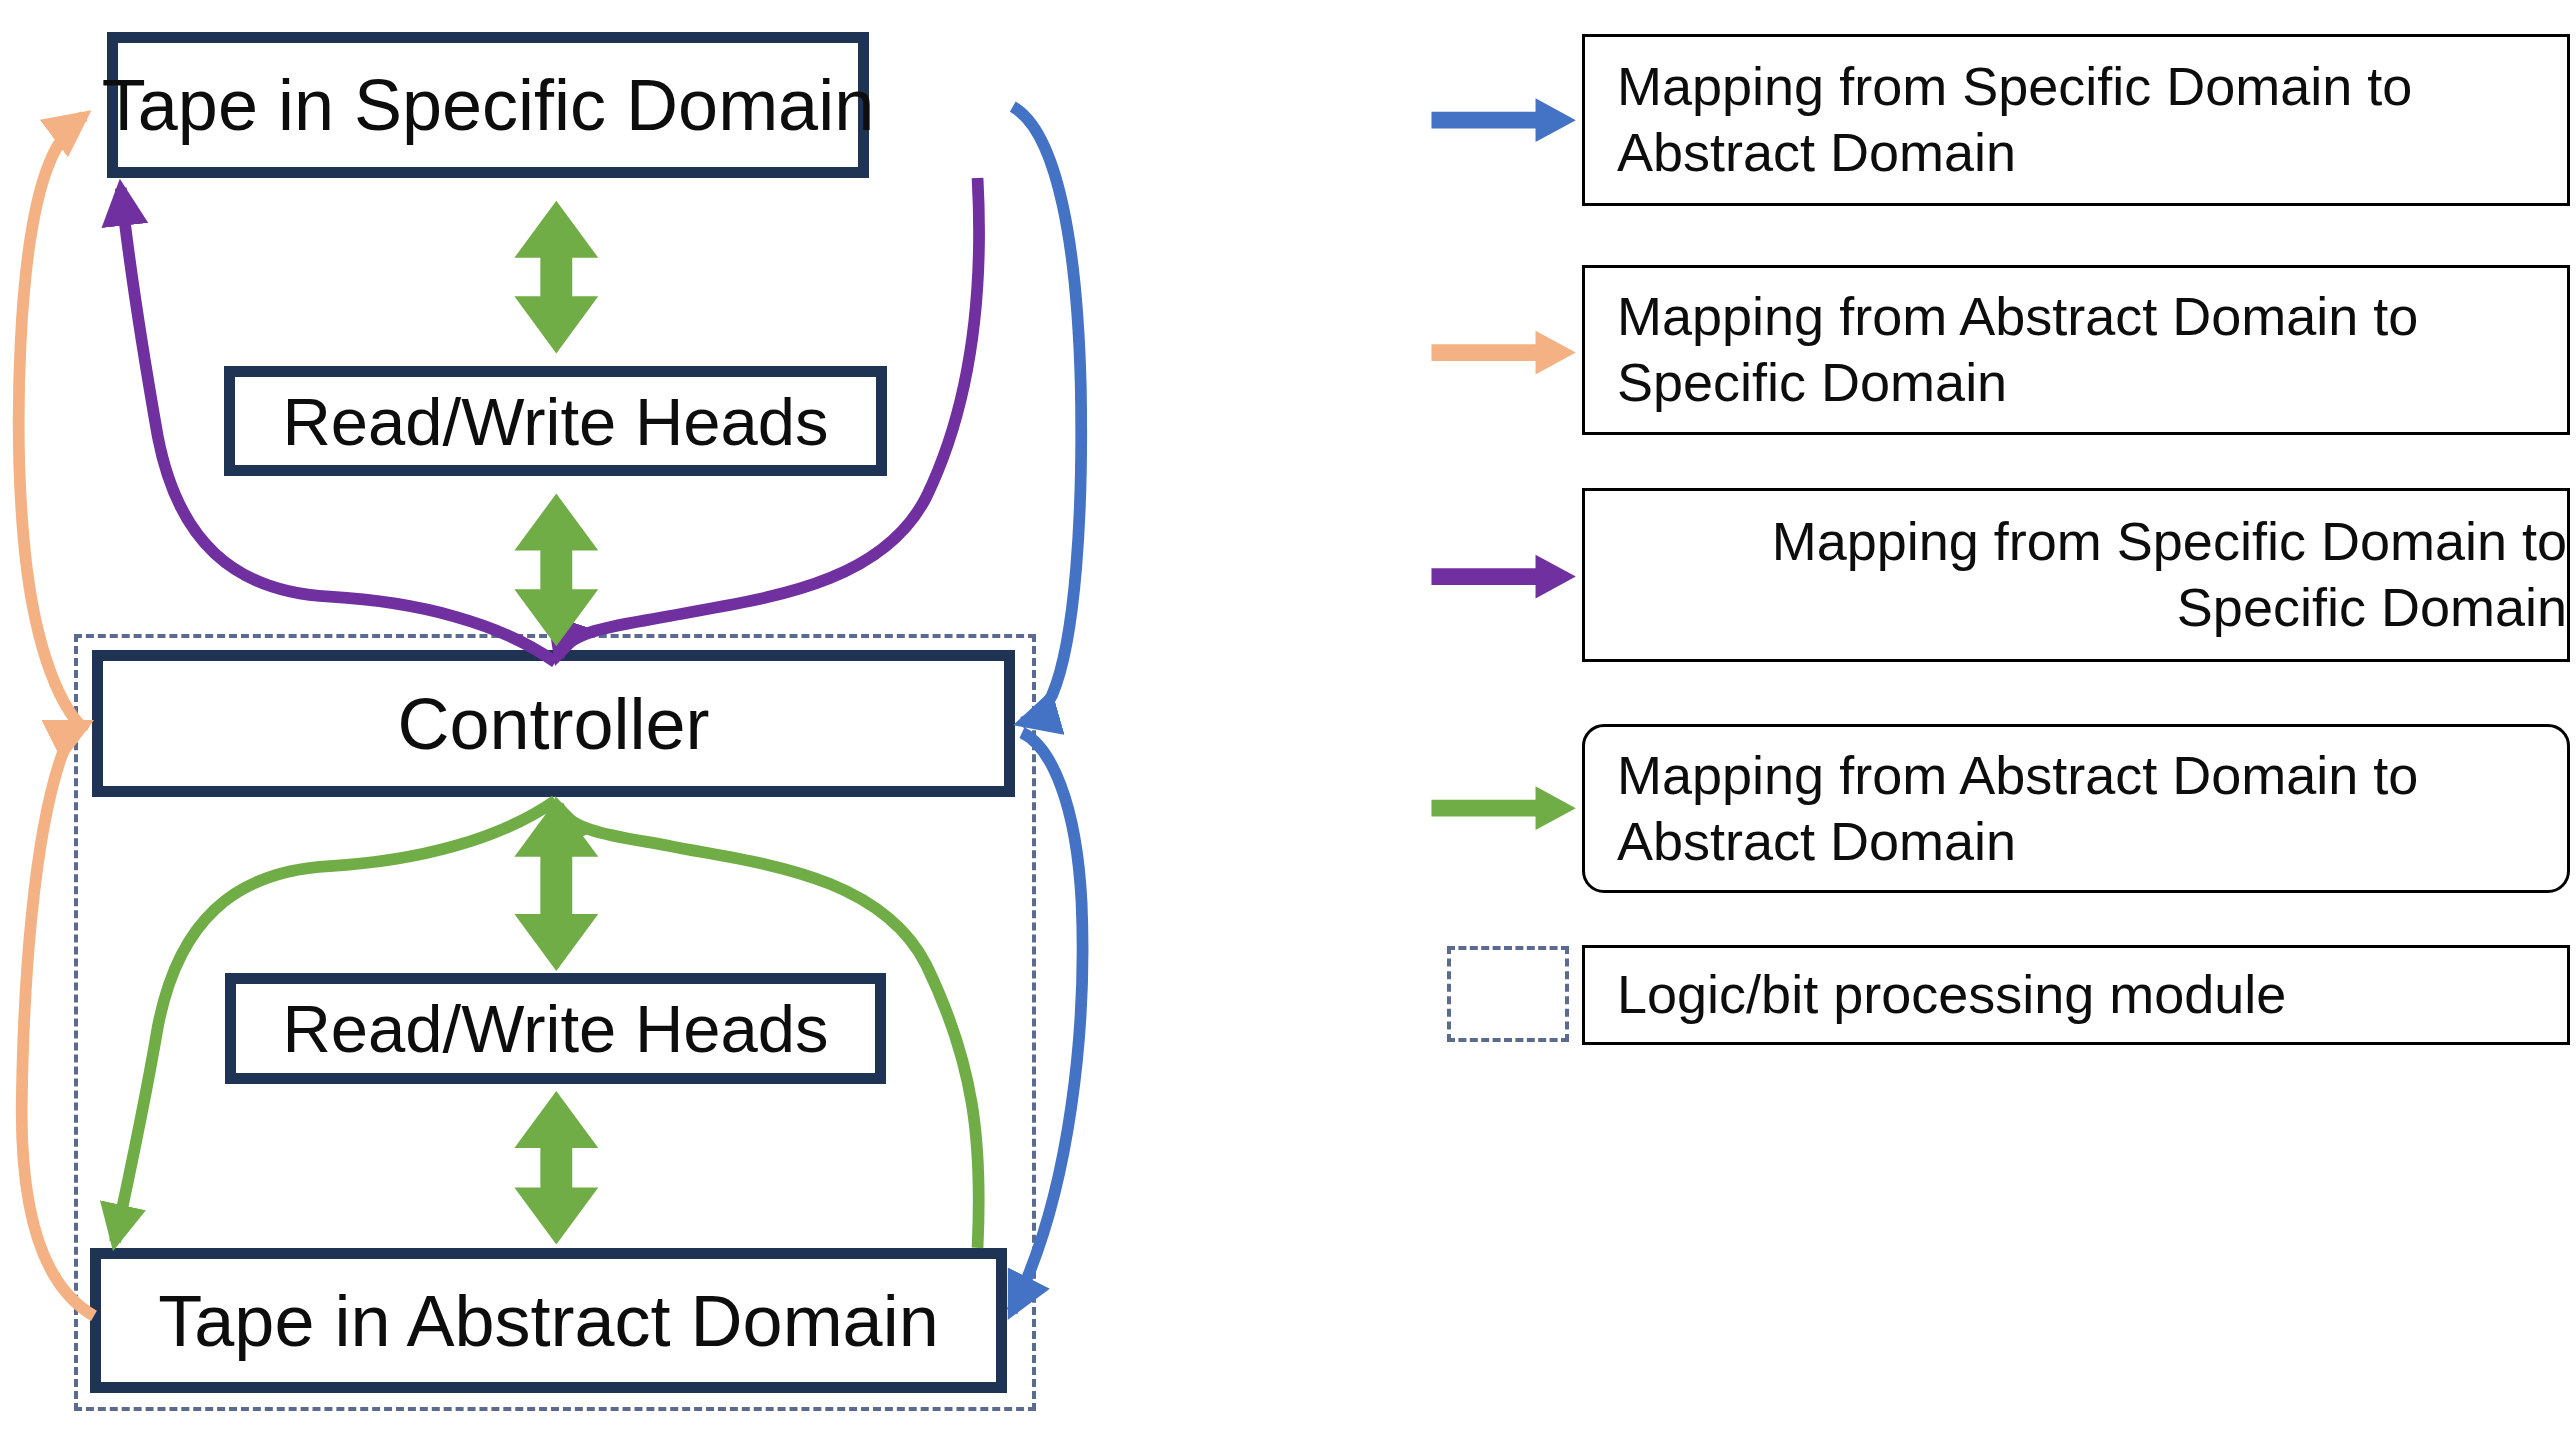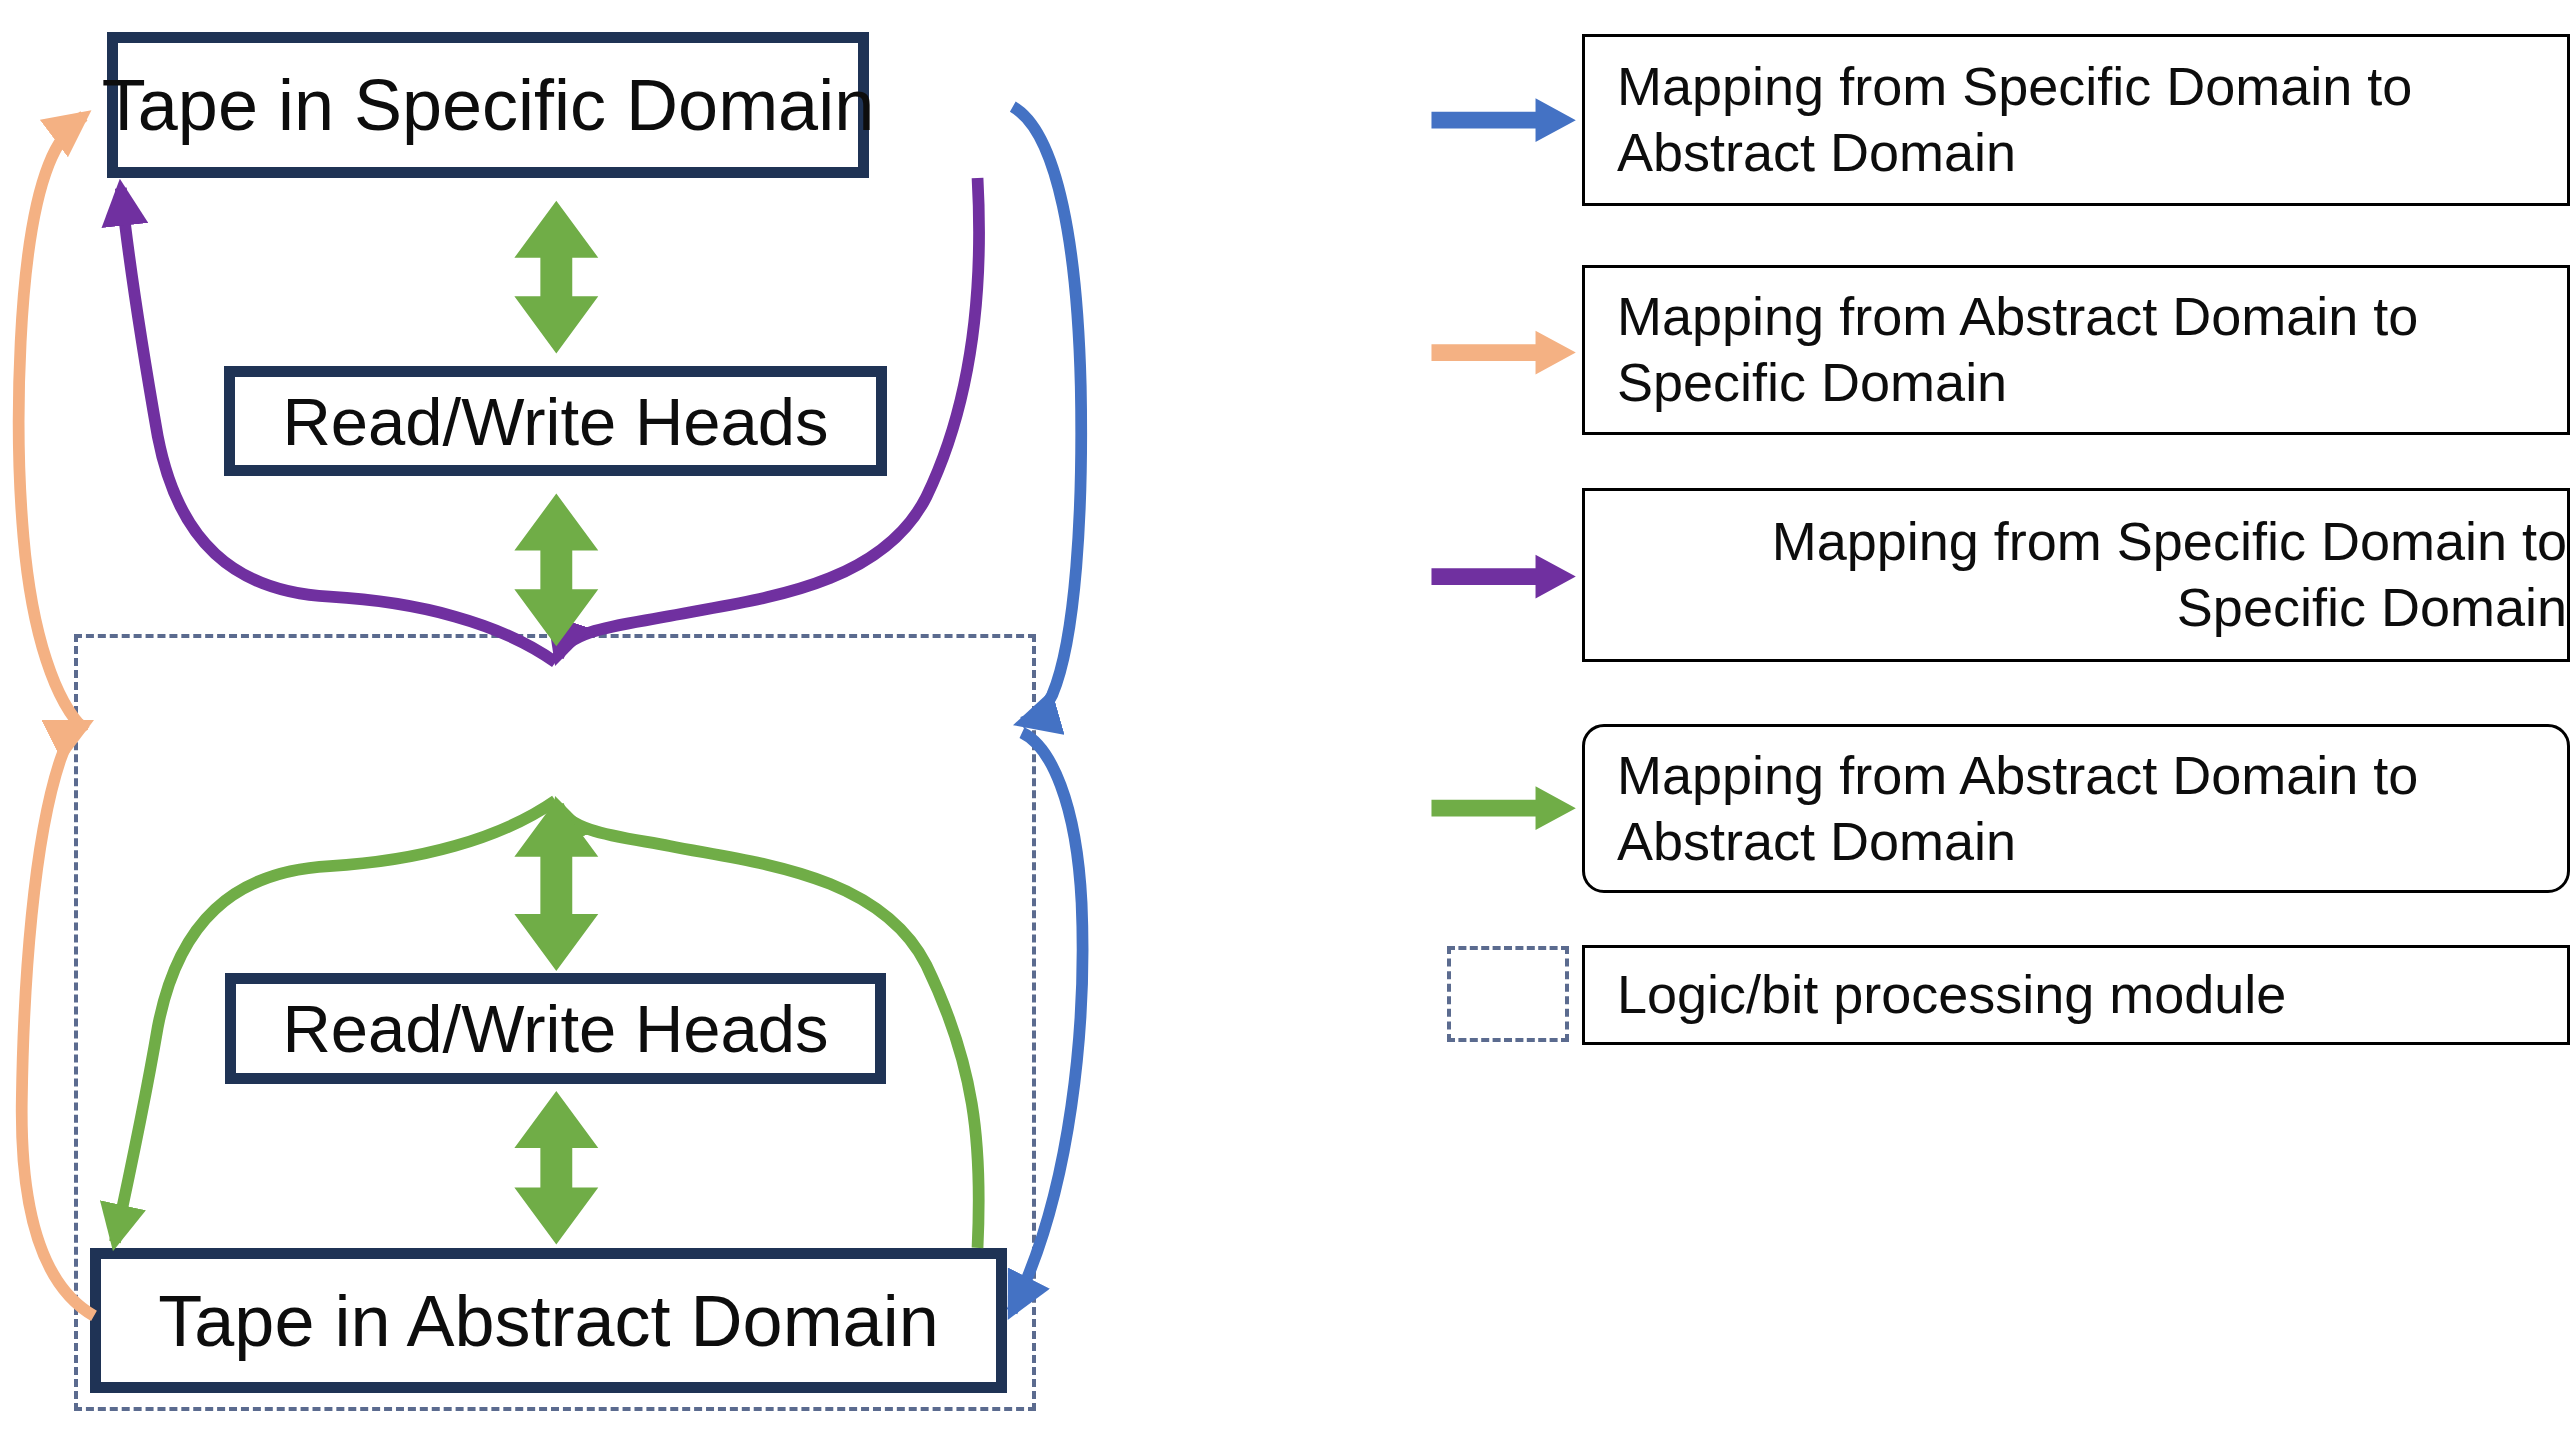--- a/index.html
+++ b/index.html
@@ -40,20 +40,23 @@
 
 <div class="stage">
 
   <div id="module-box"></div>
 
   <div class="node" id="tape-specific">
     <span class="lbl">Tape in Specific Domain</span>
   </div>
   <div class="node" id="rw-top">
     <span class="lbl">Read/Write Heads</span>
+  </div>
+  <div class="node" id="controller">
+    <span class="lbl">Controller</span>
   </div>
   <div class="node" id="rw-bottom">
     <span class="lbl">Read/Write Heads</span>
   </div>
   <div class="node" id="tape-abstract">
     <span class="lbl">Tape in Abstract Domain</span>
   </div>
 
   <svg id="arrow-layer" viewBox="0 0 3070 1717" xmlns="http://www.w3.org/2000/svg">
     <defs>

